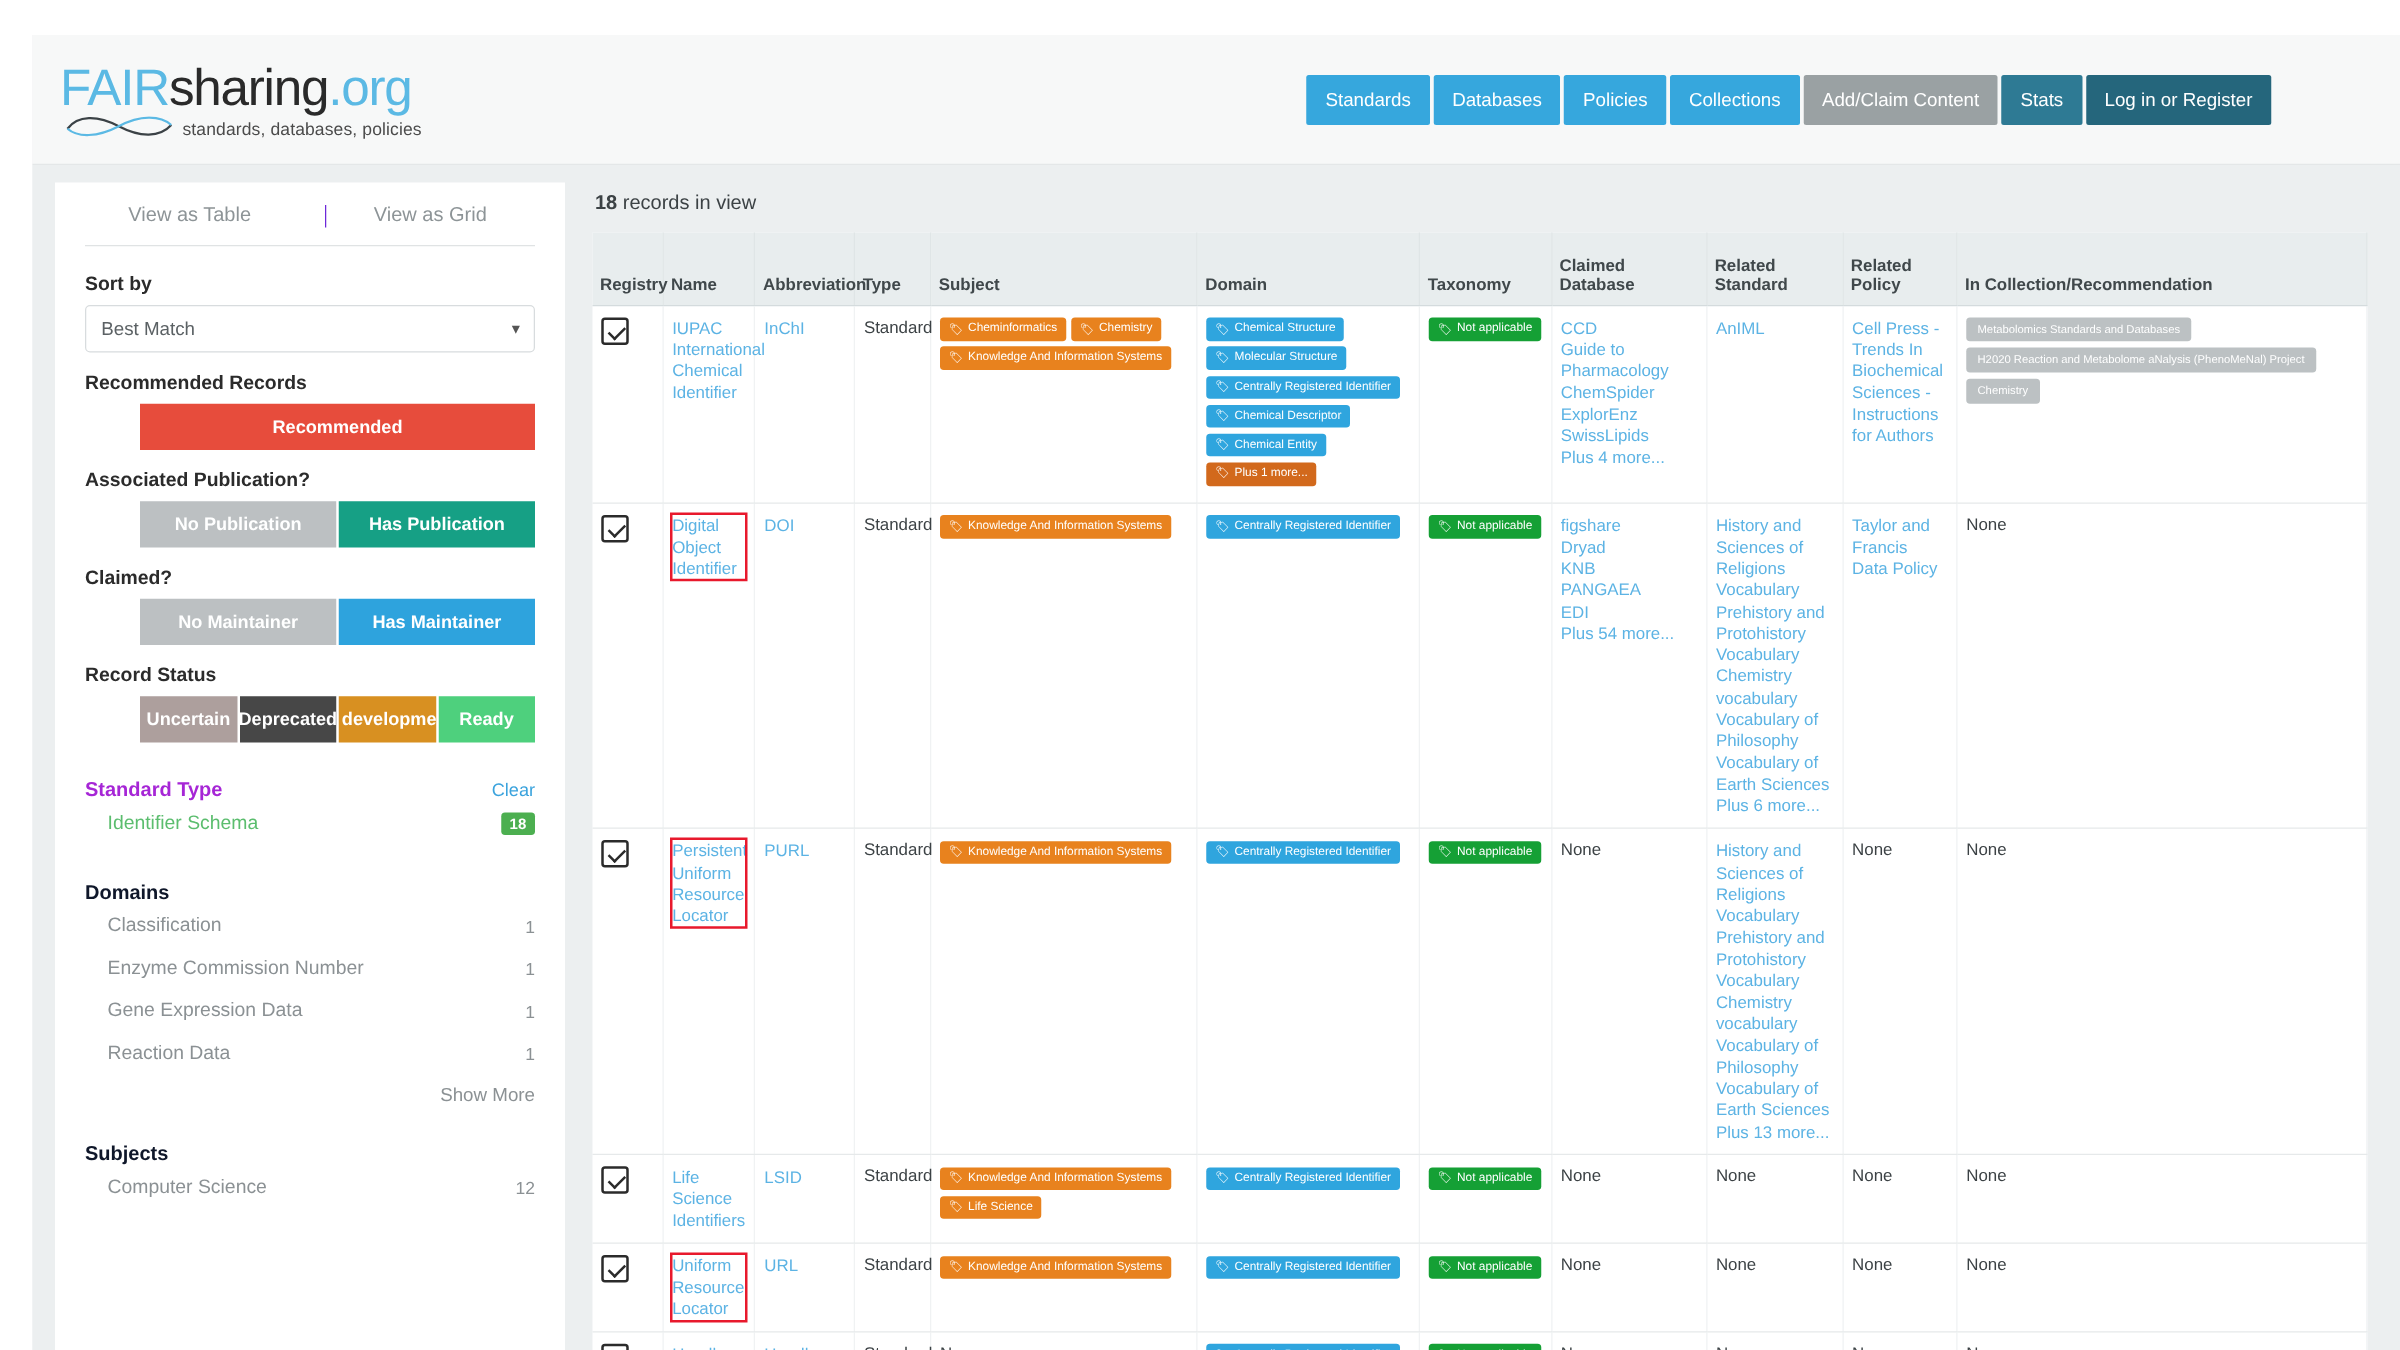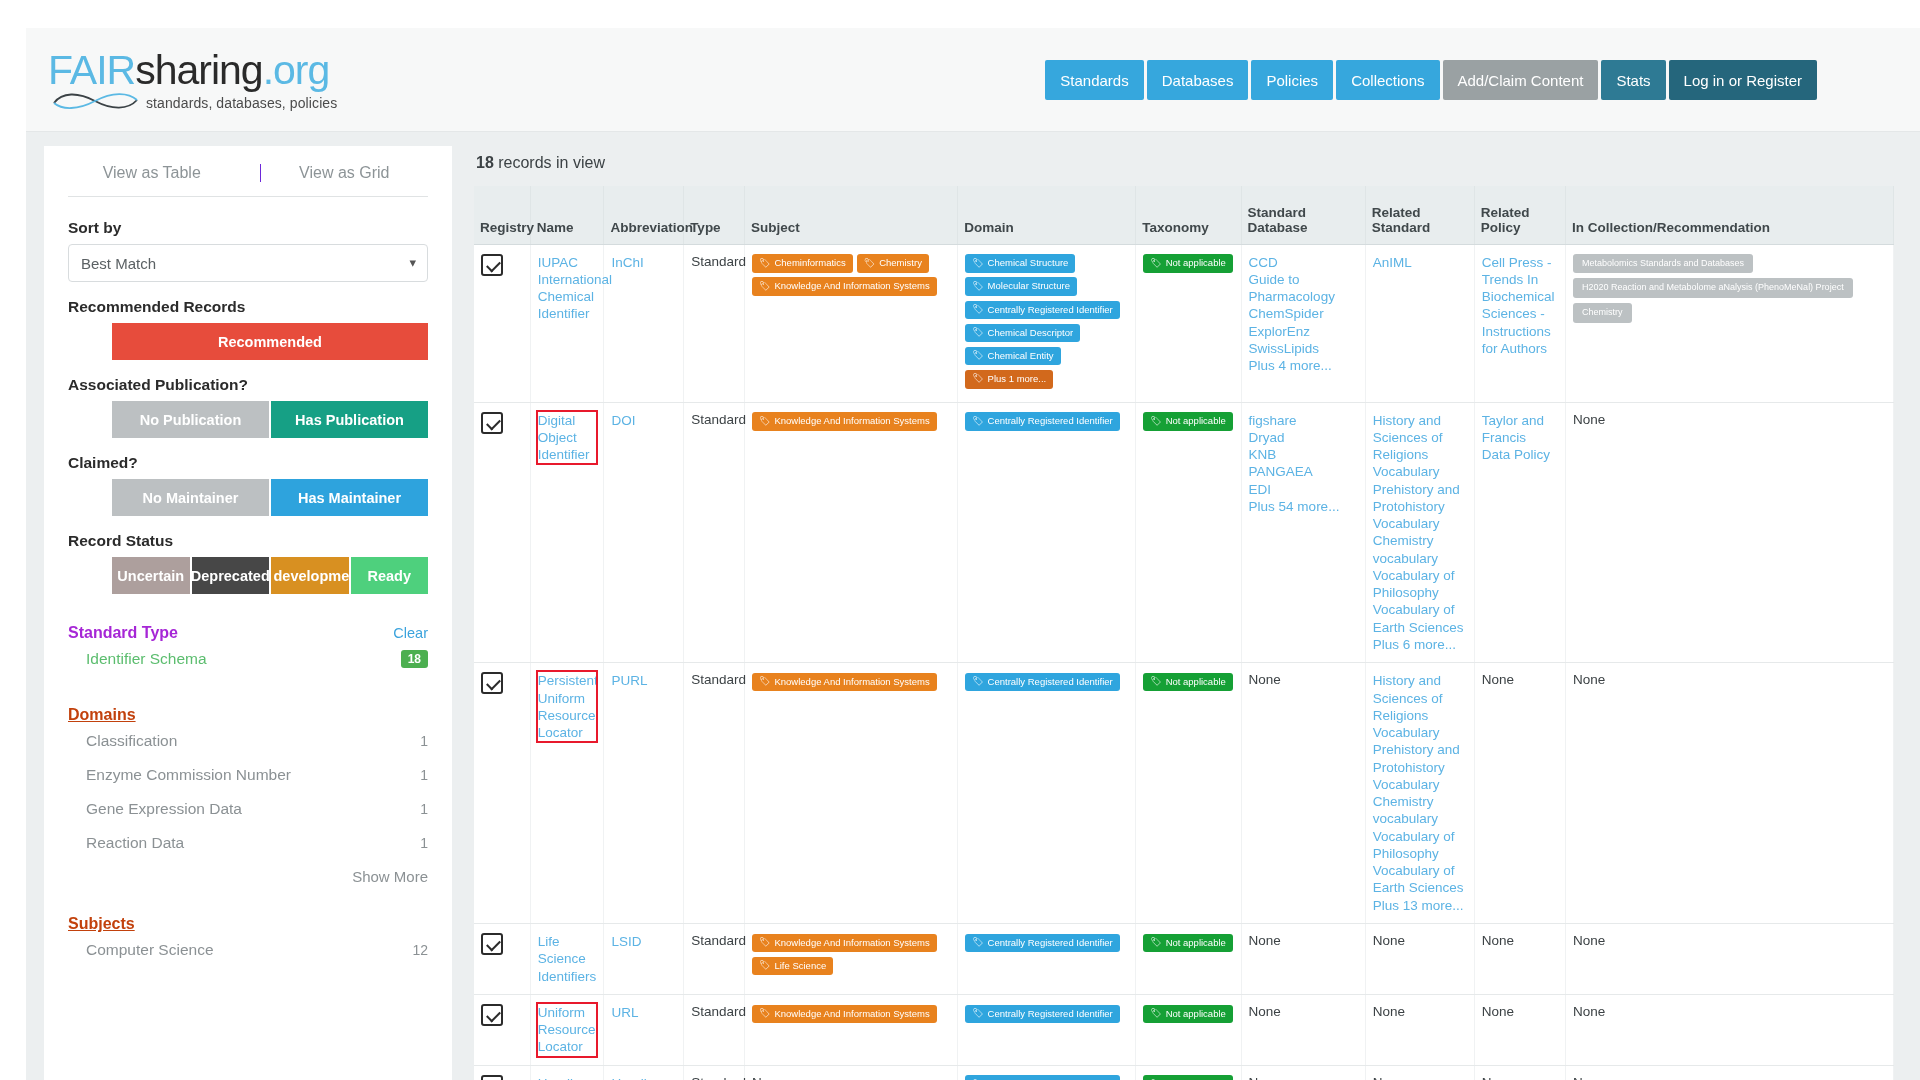--- a/index.html
+++ b/index.html
@@ -81,21 +81,21 @@
   .fbtn.green { background:#16a085; }
   .fbtn.blue { background:#2ea3dd; }
   .fbtn.mauve { background:#ad9f9d; }
   .fbtn.dark { background:#474747; }
   .fbtn.orange { background:#d89021; }
   .fbtn.lgreen { background:#4ed07d; }
 
   .facet-head { display:flex; justify-content:space-between; align-items:baseline; margin-top:30px; }
   .facet-title { font-weight:bold; font-size:16px; }
   .facet-title.purple { color:#a626d6; }
-  .facet-title.blue { color:#c2410c;text-decoration:underline; }
+  .facet-title.blue { color:#0f172a; }
   .facet-clear { color:#3ba3dd; font-size:14.5px; cursor:pointer; }
   .facet-item {
     display:flex; justify-content:space-between; align-items:center;
     padding:8px 0 8px 18px; font-size:15.5px;
   }
   .facet-item.green { color:#5bbd6e; }
   .facet-item.grey { color:#8b9194; }
   .cnt-badge {
     background:#4caf50; color:#fff; font-size:12px; font-weight:bold;
     border-radius:3px; padding:2px 7px; min-width:24px; text-align:center;
@@ -299,21 +299,21 @@
         </colgroup>
         <thead>
           <tr>
             <th>Registry</th>
             <th>Name</th>
             <th>Abbreviation</th>
             <th>Type</th>
             <th>Subject</th>
             <th>Domain</th>
             <th>Taxonomy</th>
-            <th>Standard Database</th>
+            <th>Claimed Database</th>
             <th>Related Standard</th>
             <th>Related Policy</th>
             <th>In Collection/Recommendation</th>
           </tr>
         </thead>
         <tbody id="tbody">
             <tr style="height: 118px;">
               <td>
                 <div class="reg-icon"></div>
               </td>

